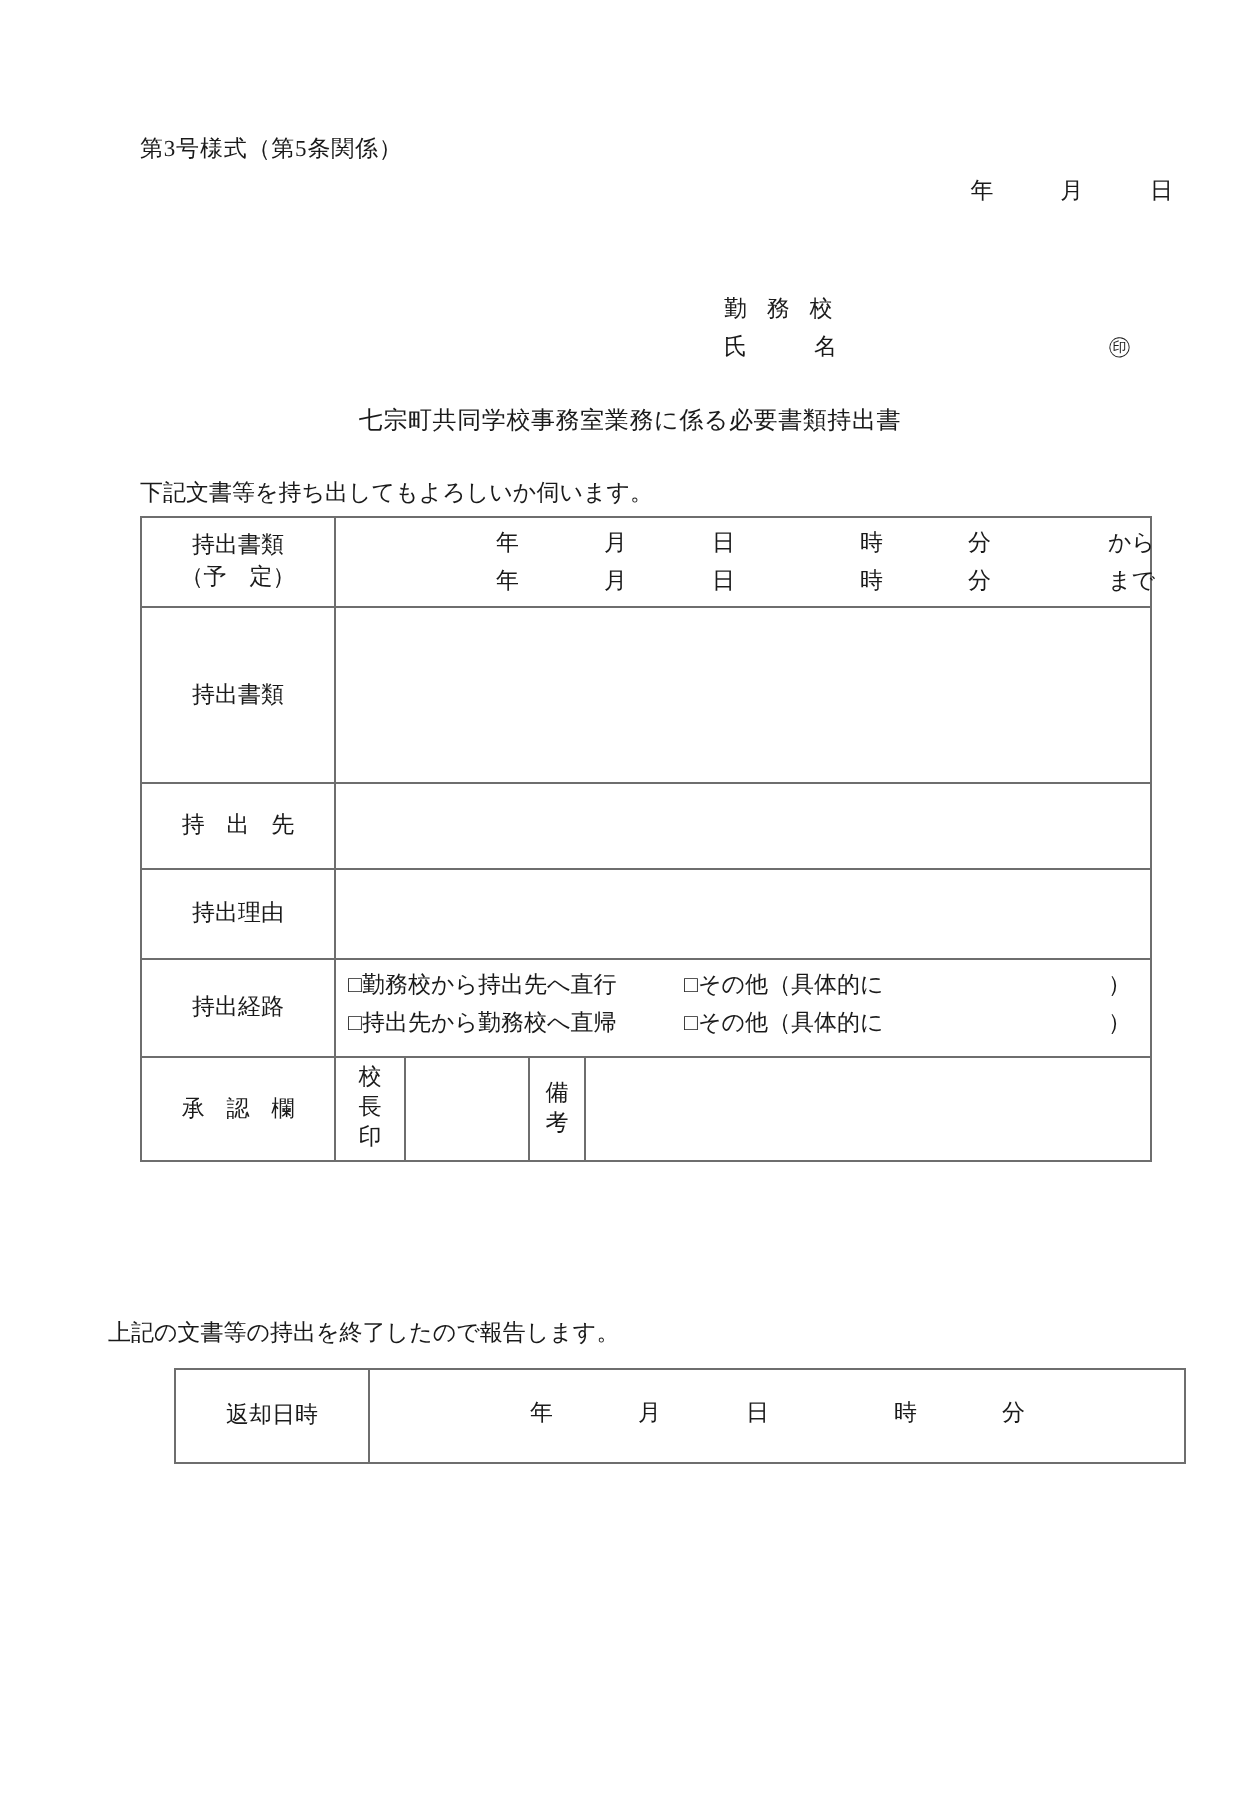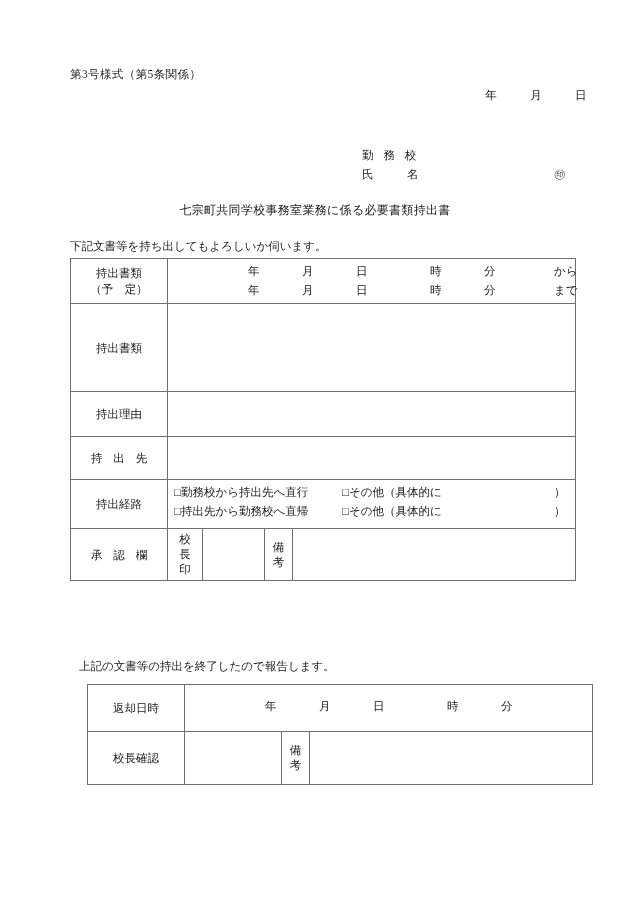--- a/index.html
+++ b/index.html
@@ -82,21 +82,21 @@
   .lead-text {
     position: absolute;
     left: 70px;
     top: 239px;
     font-size: 11.5px;
     white-space: nowrap;
   }
 
   .report-text {
     position: absolute;
-    left: 79px;
+    left: 54px;
     top: 659px;
     font-size: 11.5px;
     white-space: nowrap;
   }
 
   
   table.form {
     position: absolute;
     border-collapse: collapse;
     table-layout: fixed;
@@ -232,26 +232,26 @@
           </div>
         </td>
       </tr>
 
       <tr>
         <td class="lbl-cell" style="height:87px">持出書類</td>
         <td colspan="4"></td>
       </tr>
 
       <tr>
+        <td class="lbl-cell wide-sp" style="height:42px">持 出 先</td>
+        <td colspan="4"></td>
+      </tr>
+
+      <tr>
         <td class="lbl-cell" style="height:44px">持出理由</td>
-        <td colspan="4"></td>
-      </tr>
-
-      <tr>
-        <td class="lbl-cell wide-sp" style="height:42px">持 出 先</td>
         <td colspan="4"></td>
       </tr>
 
       <tr>
         <td class="lbl-cell" style="height:44px">持出経路</td>
         <td colspan="4">
           <div class="route-wrap">
             <div class="route-row">
               <span class="opt1 cb">□勤務校から持出先へ直行</span>
               <span class="opt2 cb">□その他（具体的に</span>
@@ -300,25 +300,16 @@
           <div class="bdt-row">
             <span class="bp-year">年</span>
             <span class="bp-month">月</span>
             <span class="bp-day">日</span>
             <span class="bp-hour">時</span>
             <span class="bp-min">分</span>
           </div>
         </td>
       </tr>
 
-      <tr>
-        <td class="lbl-cell" style="height:52px">校長確認</td>
-        <td></td>
-        <td class="vcell">
-          <span class="vchar">備</span>
-          <span class="vchar">考</span>
-        </td>
-        <td></td>
-      </tr>
     </tbody>
   </table>
 
 </div>
 
 </body></html>

